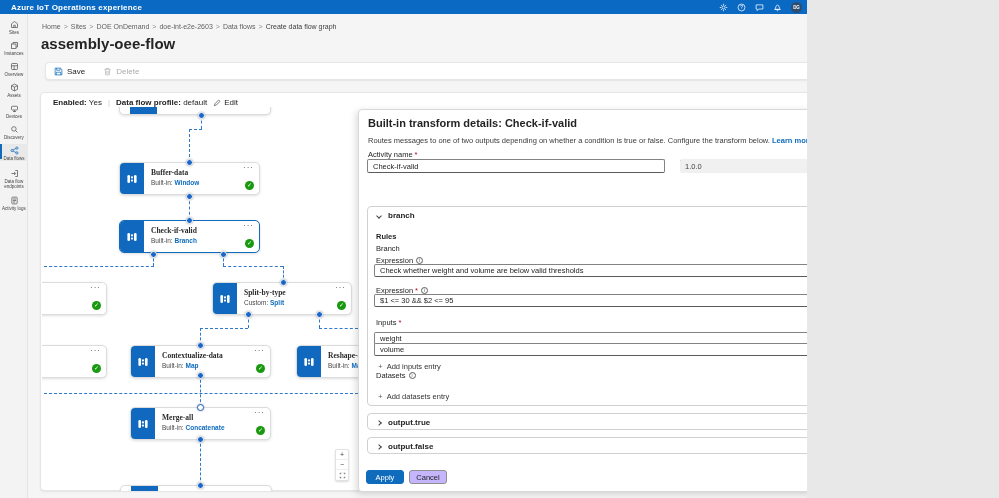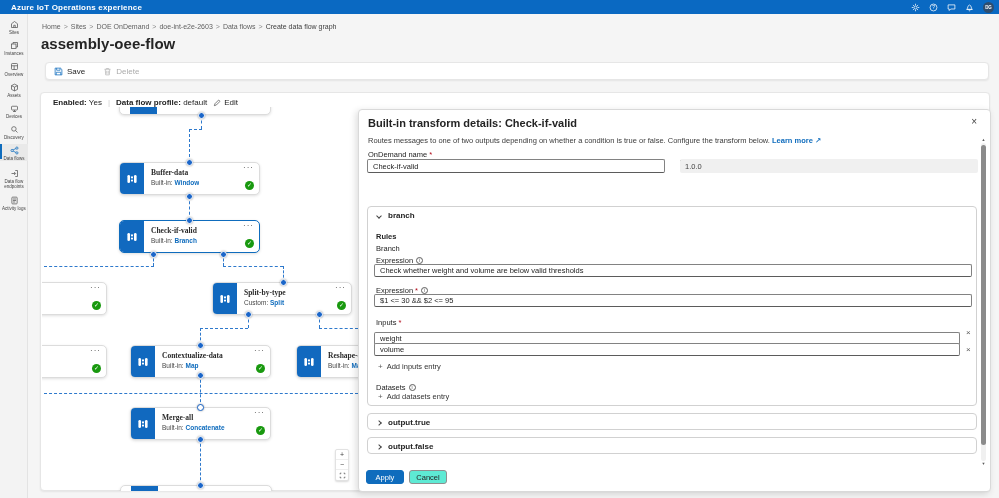--- a/index.html
+++ b/index.html
@@ -1,17 +1,17 @@
 <!DOCTYPE html>
 <html><head>
 <meta charset="utf-8">
 <style>
   * { margin:0; padding:0; box-sizing:border-box; }
   body { background:#e8e8e8; font-family:"Liberation Sans","DejaVu Sans",sans-serif; }
-  .screen { position:relative; width:999px; height:498px; background:#f5f5f5; overflow:hidden; }
+  .screen { position:relative; width:807px; height:498px; background:#f5f5f5; overflow:hidden; }
 
   
   .topbar { position:absolute; left:0; top:0; right:0; height:14px; background:#0a69c2; color:#fff; display:flex; align-items:center; z-index:40; }
   .topbar-title { font-size:8px; font-weight:bold; padding-left:11px; letter-spacing:.2px; }
   .topbar-right { position:absolute; right:5px; top:0; height:14px; display:flex; align-items:center; gap:9px; }
   .tb-icon { width:9px; height:9px; display:flex; align-items:center; justify-content:center; cursor:pointer; }
   .avatar { width:11px; height:11px; border-radius:50%; background:#2e4d6e; color:#fff; font-size:4.5px; font-weight:bold; display:flex; align-items:center; justify-content:center; }
 
   
   .sidebar { position:absolute; left:0; top:14px; width:28px; bottom:0; background:#f3f3f3; border-right:1px solid #e3e3e3; z-index:30; }
@@ -79,21 +79,21 @@
   .chev { width:4px; height:4px; border-right:1px solid #424242; border-bottom:1px solid #424242; display:inline-block; }
   .chev.r { transform:rotate(-45deg); }
   .chev.d { transform:rotate(45deg); }
   .info { display:inline-flex; align-items:center; justify-content:center; width:7px; height:7px; border:1px solid #5c5c5c; border-radius:50%; font-size:5px; color:#5c5c5c; margin-left:3px; vertical-align:1px; }
   .inner-lbl { position:absolute; font-size:7.5px; color:#242424; }
   .x-btn { position:absolute; font-size:8px; color:#5c5c5c; cursor:pointer; }
   .add-link { position:absolute; font-size:7.5px; color:#333; display:flex; gap:4px; align-items:center; cursor:pointer; }
   .add-plus { color:#5c5c5c; font-size:8px; }
   .p-btn { position:absolute; height:14px; font-size:7.5px; border-radius:3px; display:flex; align-items:center; justify-content:center; cursor:pointer; }
   .p-btn.primary { left:7px; top:360px; width:38px; background:#0f6cbd; color:#fff; border:1px solid #0f6cbd; }
-  .p-btn.secondary { left:50px; top:360px; width:38px; background:#5eead4; color:#242424; border:1px solid #8f8f8f; }
+  .p-btn.secondary { left:50px; top:360px; width:38px; background:#c4b5fd; color:#242424; border:1px solid #8f8f8f; }
   .p-scroll { position:absolute; right:3px; top:27px; width:7px; height:330px; display:flex; flex-direction:column; align-items:center; }
   .scr-arrow { font-size:4px; color:#5c5c5c; line-height:6px; }
   .scr-track { flex:1; width:5px; background:#f0f0f0; border-radius:3px; position:relative; }
   .scr-thumb { position:absolute; left:0; top:2px; width:5px; height:300px; background:#8b8b8b; border-radius:3px; }
 </style>
 </head>
 <body>
 
 <div class="screen">
 
@@ -403,21 +403,21 @@
 
       <div class="panel">
         <div class="p-title">Built-in transform details: Check-if-valid</div>
         <div class="p-close">×</div>
         <div class="p-desc">
           <span>Routes messages to one of two outputs depending on whether a condition is true or false. Configure the transform below.</span>
           <span class="p-link">Learn more</span>
           <span class="p-link">↗</span>
         </div>
 
-        <div class="lbl" style="left:9px;top:40px"><span>OnDemand name</span><span class="req">*</span></div>
+        <div class="lbl" style="left:9px;top:40px"><span>Activity name</span><span class="req">*</span></div>
         <input class="fld" style="left: 8px; top: 49px; width: 298px;" value="Check-if-valid">
         <div class="lbl" style="left:321px;top:48px">Version</div>
         <input class="fld disabled" style="left: 321px; top: 49px; width: 298px;" readonly="" value="1.0.0">
 
 
         <div class="section" style="top:96px;height:200px">
           <div class="sec-head">
               <span class="chev d"></span>
               <span>branch</span>
             </div>
@@ -433,21 +433,21 @@
           <input class="fld" style="left: 6px; top: 87px; width: 598px; height: 13px;" value="$1 &lt;= 30 &amp;&amp; $2 &lt;= 95">
           <div class="inner-lbl" style="left:8px;top:111px"><span>Inputs</span><span class="req">*</span></div>
           <input class="fld" style="left: 6px; top: 119px; width: 586px; height: 13px; margin-top: 6px;" value="weight">
           <div class="x-btn" style="left:598px;top:121px">×</div>
           <input class="fld" style="left: 6px; top: 136px; width: 586px; height: 13px;" value="volume">
           <div class="x-btn" style="left:598px;top:138px">×</div>
           <div class="add-link" style="left:10px;top:155px">
               <span class="add-plus">+</span>
               <span>Add inputs entry</span>
             </div>
-          <div class="inner-lbl" style="left:8px;top:176px"><span>Datasets</span><span class="info">
+          <div class="inner-lbl" style="left:8px;top:164px"><span>Datasets</span><span class="info">
                 <span>i</span>
               </span></div>
           <div class="add-link" style="left:10px;top:185px">
               <span class="add-plus">+</span>
               <span>Add datasets entry</span>
             </div>
         </div>
 
         <div class="section" style="top:303px;height:17px">
           <div class="sec-head">

